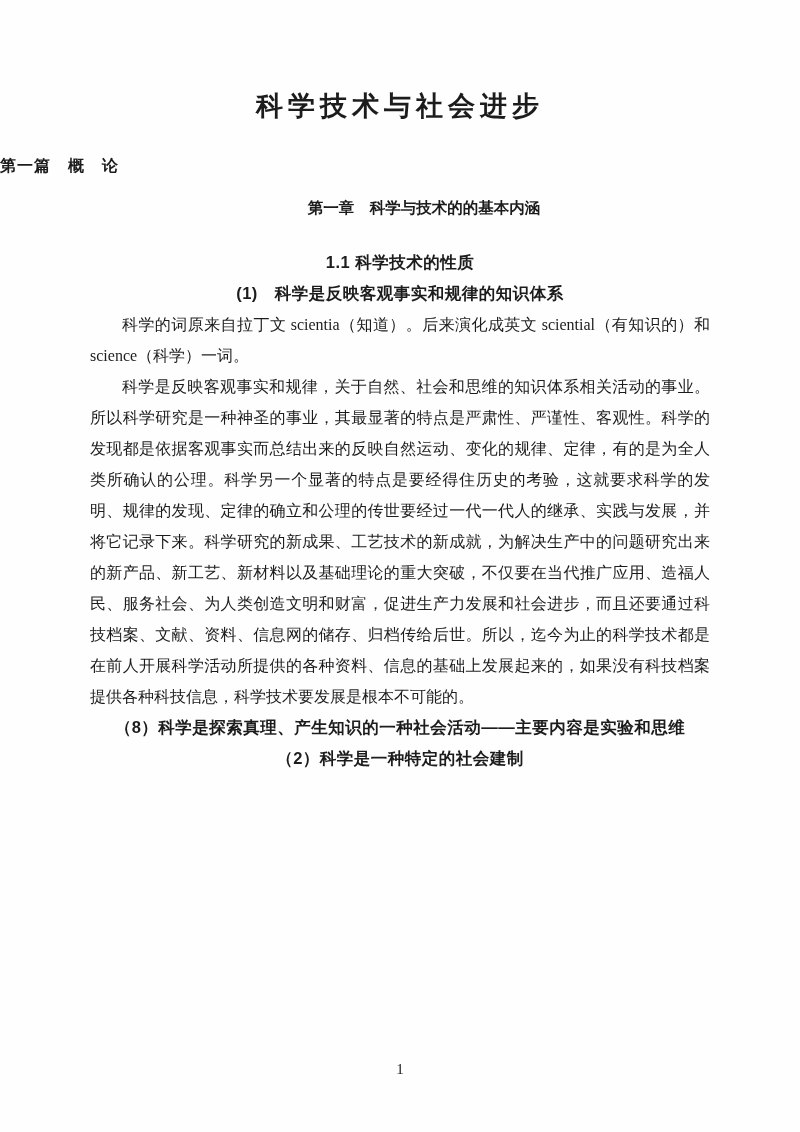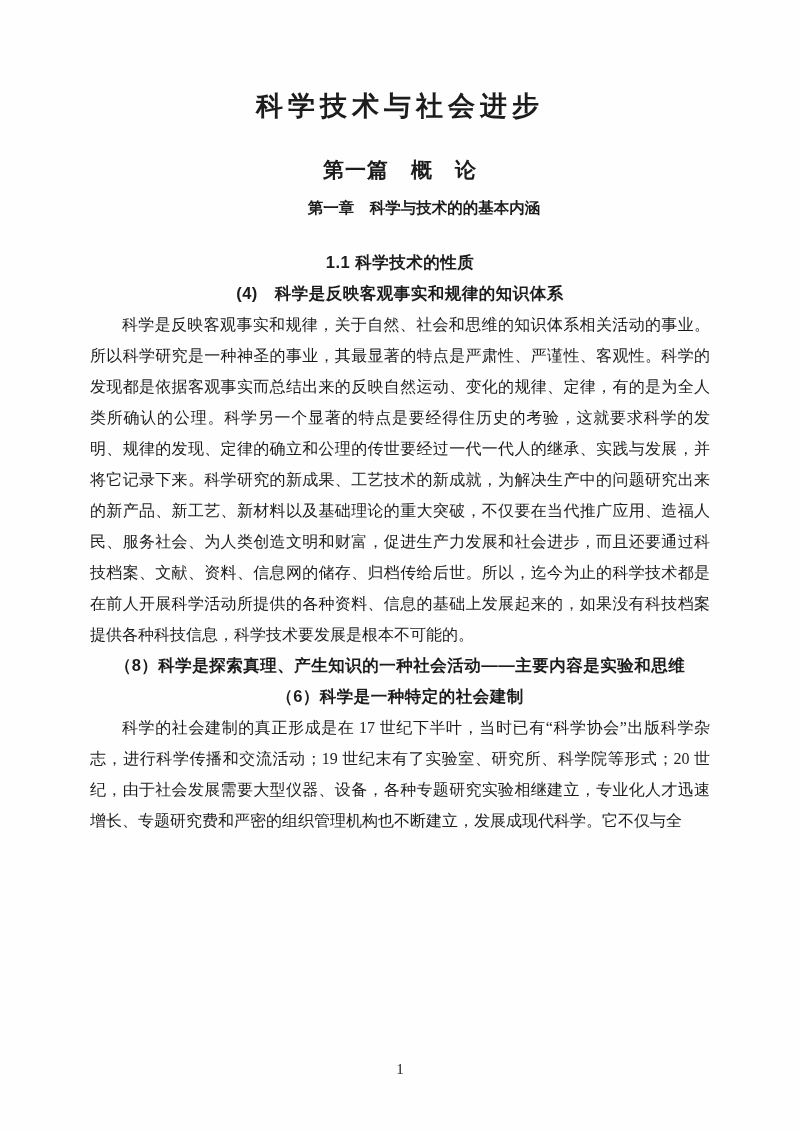--- a/index.html
+++ b/index.html
@@ -20,24 +20,23 @@
     font-family: "Liberation Sans", "DejaVu Sans", sans-serif;
     font-weight: 700;
     font-size: 27px;
     letter-spacing: 5px;
   }
   .part-heading {
     position: absolute;
     top: 156px;
     left: 0;
     width: 100%;
-    text-align: center;
     font-family: Liberation Sans, sans-serif;
     font-weight: 700;
-    font-size: 21px;
+    font-size: 16px;
     letter-spacing: 1px;
   }
   .chapter-heading {
     position: absolute;
     top: 198px;
     left: 0;
     width: 100%;
     text-align: center;
     font-family: "Liberation Sans", "DejaVu Sans", sans-serif;
     font-weight: 700;
@@ -86,29 +85,29 @@
 
   <div class="part-heading">第一篇　概　论</div>
 
   <div class="chapter-heading">第一章　科学与技术的的基本内涵</div>
 
   <div class="content">
 
     <h3>1.1 科学技术的性质</h3>
 
 
-    <h4>(4)　科学是反映客观事实和规律的知识体系</h4>
+    <h4>(1)　科学是反映客观事实和规律的知识体系</h4>
 
+    <p>科学的词原来自拉丁文 scientia（知道）。后来演化成英文 sciential（有知识的）和 science（科学）一词。</p>
 
     <p>科学是反映客观事实和规律，关于自然、社会和思维的知识体系相关活动的事业。所以科学研究是一种神圣的事业，其最显著的特点是严肃性、严谨性、客观性。科学的发现都是依据客观事实而总结出来的反映自然运动、变化的规律、定律，有的是为全人类所确认的公理。科学另一个显著的特点是要经得住历史的考验，这就要求科学的发明、规律的发现、定律的确立和公理的传世要经过一代一代人的继承、实践与发展，并将它记录下来。科学研究的新成果、工艺技术的新成就，为解决生产中的问题研究出来的新产品、新工艺、新材料以及基础理论的重大突破，不仅要在当代推广应用、造福人民、服务社会、为人类创造文明和财富，促进生产力发展和社会进步，而且还要通过科技档案、文献、资料、信息网的储存、归档传给后世。所以，迄今为止的科学技术都是在前人开展科学活动所提供的各种资料、信息的基础上发展起来的，如果没有科技档案提供各种科技信息，科学技术要发展是根本不可能的。</p>
 
     <h4>（8）科学是探索真理、产生知识的一种社会活动——主要内容是实验和思维</h4>
 
 
-    <h4>（6）科学是一种特定的社会建制</h4>
+    <h4>（2）科学是一种特定的社会建制</h4>
 
-    <p>科学的社会建制的真正形成是在 17 世纪下半叶，当时已有“科学协会”出版科学杂志，进行科学传播和交流活动；19 世纪末有了实验室、研究所、科学院等形式；20 世纪，由于社会发展需要大型仪器、设备，各种专题研究实验相继建立，专业化人才迅速增长、专题研究费和严密的组织管理机构也不断建立，发展成现代科学。它不仅与全</p>
 
   </div>
 
   <div class="page-number">1</div>
 
 </div>
 
 </body></html>

